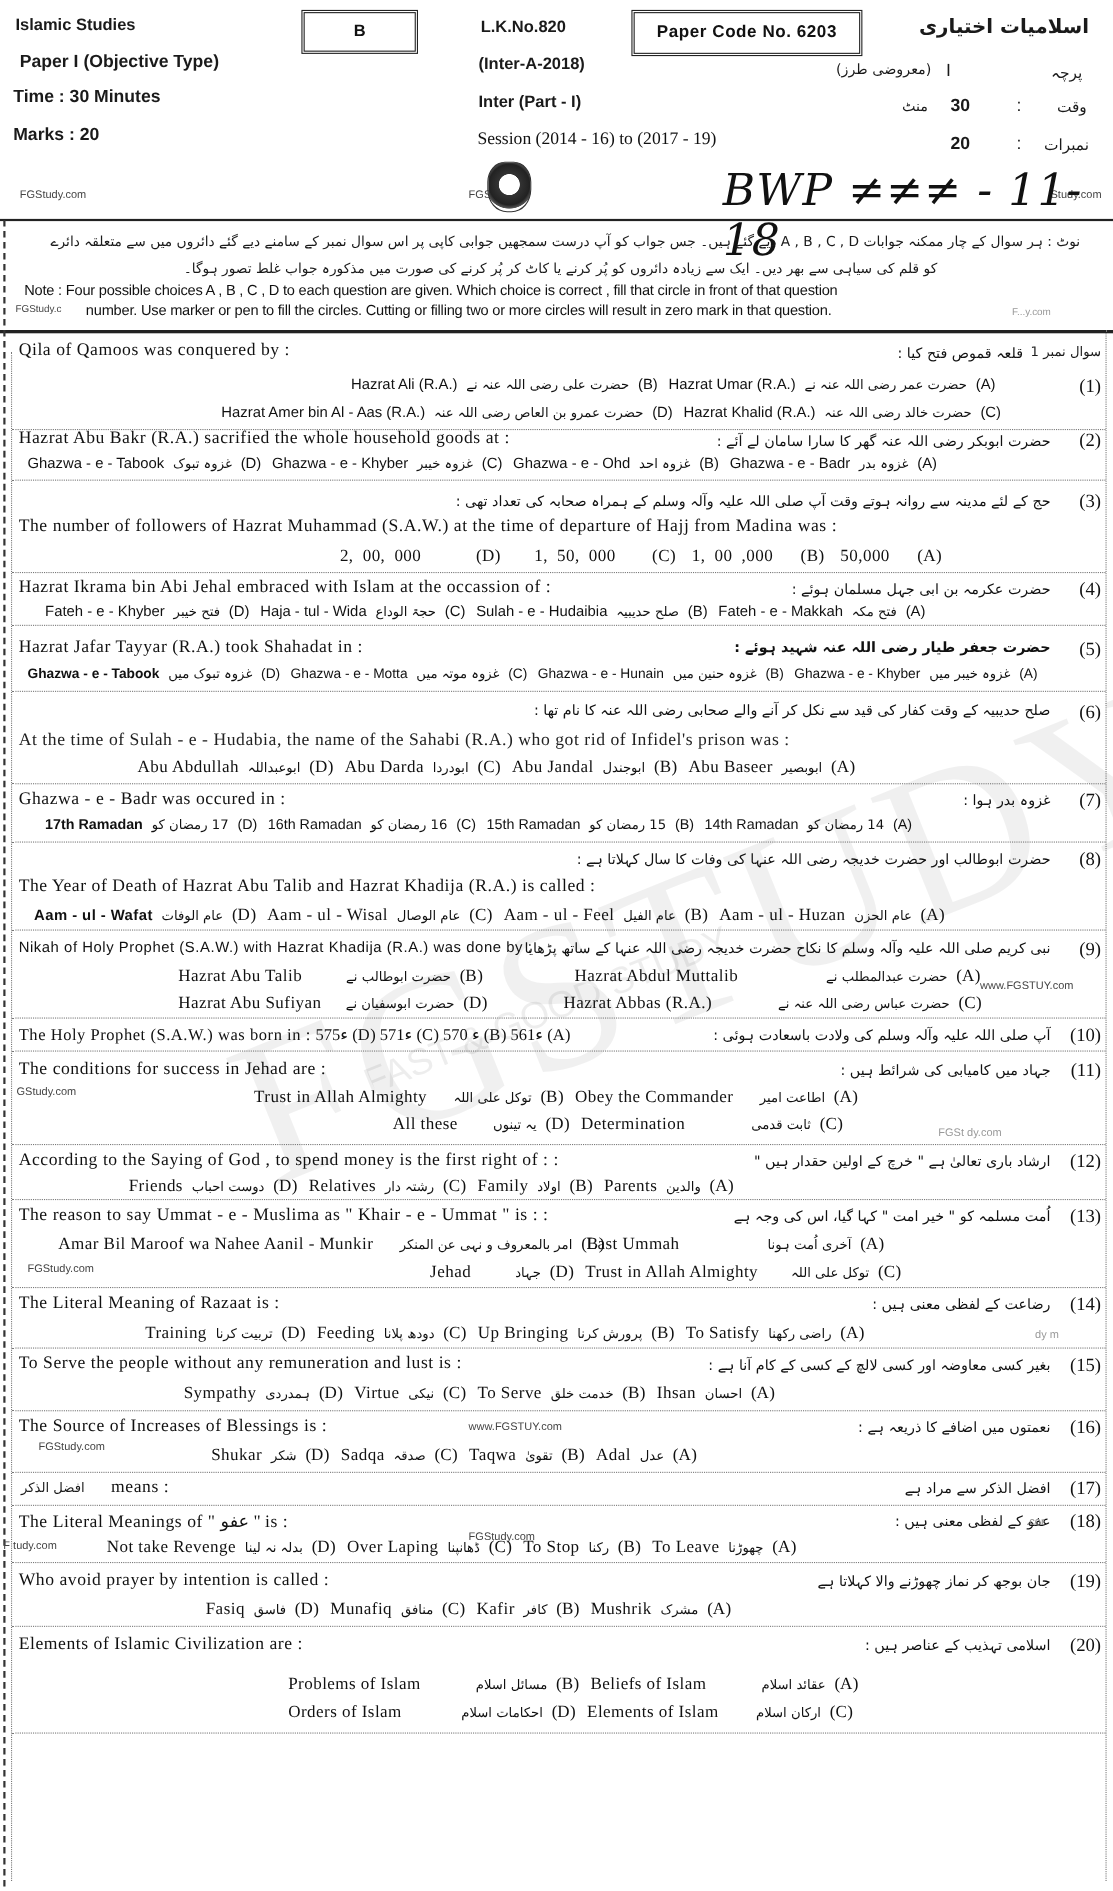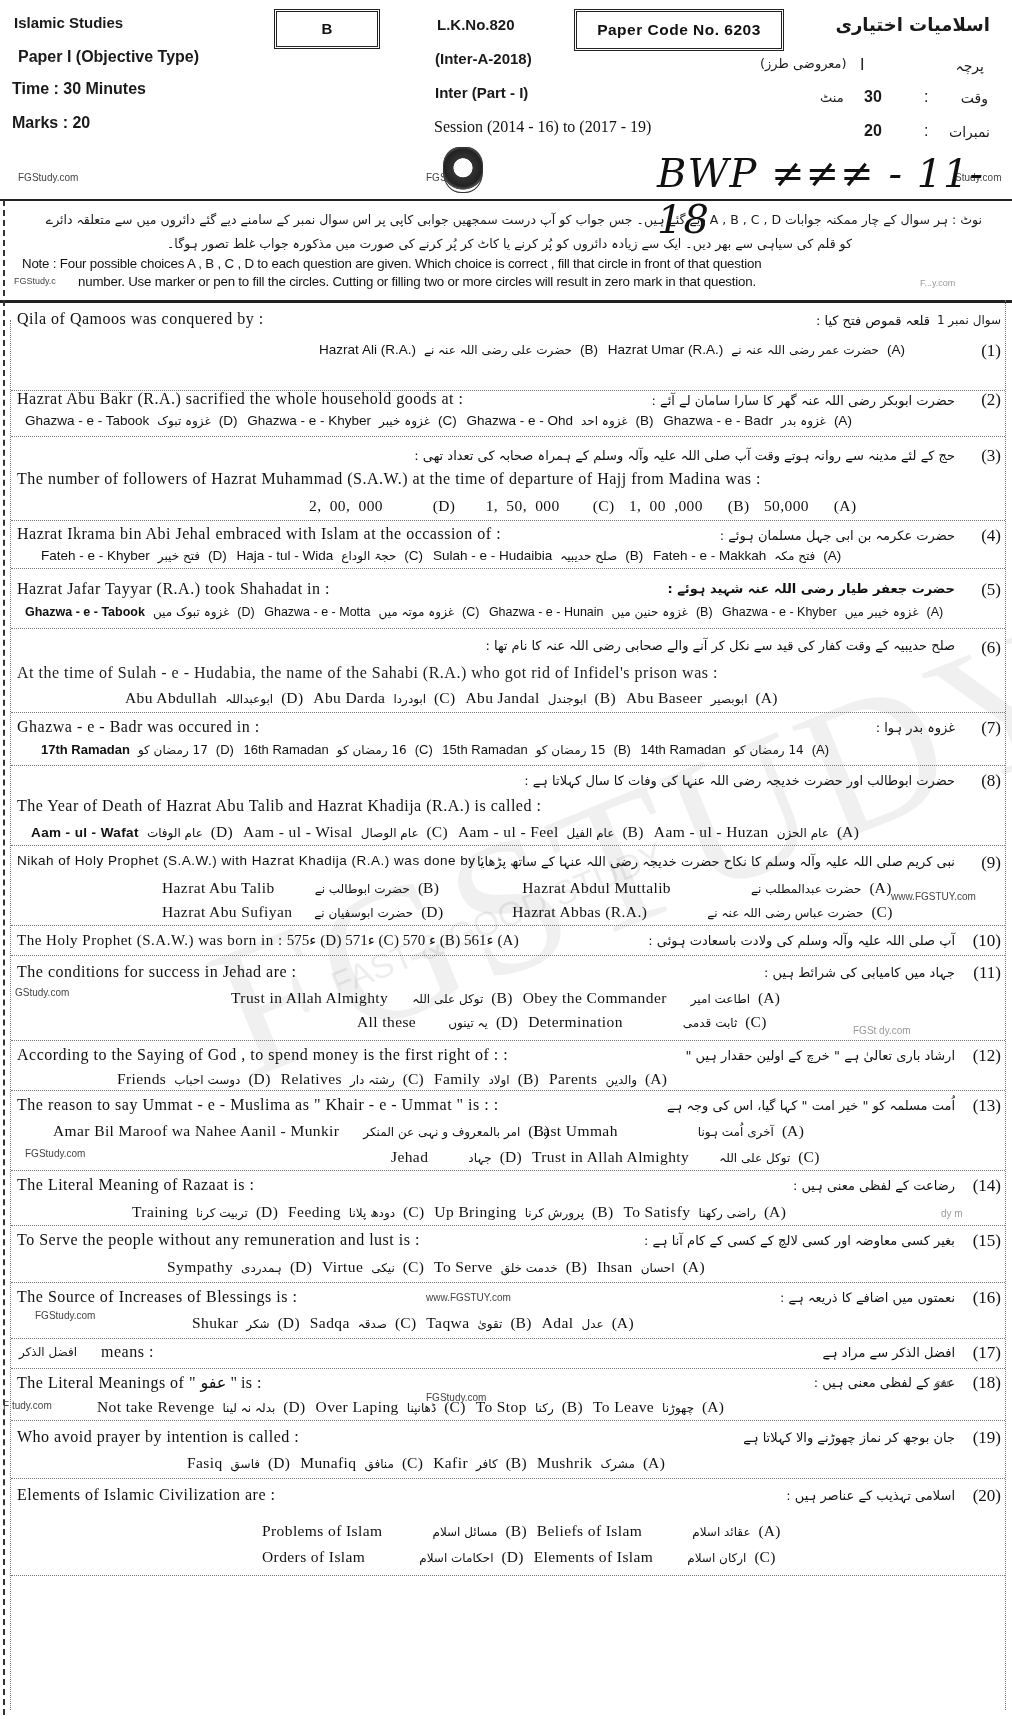--- a/index.html
+++ b/index.html
@@ -95,20 +95,24 @@
 
 <div class="qrow" style="top:305px;height:85px;">
   <div class="qtext" style="top:5px;">Qila of Qamoos  was conquered  by          :</div>
   <div class="qurdu" style="top:8px;right:75px;margin-left:24px;">قلعہ قموص  فتح کیا         :</div>
   <div class="abs urdu" style="right:4px;top:8px;font-size:12px;">سوال نمبر 1</div>
   <div class="qnum" style="top:36px;">(1)</div>
   <div class="opts sans" style="right:100px;top:37px;">
     <span class="opt"><span>Hazrat Ali (R.A.)</span><span class="ur">حضرت علی رضی اللہ عنہ نے</span><span>(B)</span></span>
     <span class="opt"><span>Hazrat Umar (R.A.)</span><span class="ur">حضرت عمر رضی اللہ عنہ نے</span><span>(A)</span></span>
   </div>
+  <div class="opts sans" style="right:95px;top:62px;">
+    <span class="opt"><span>Hazrat  Amer bin Al - Aas (R.A.)</span><span class="ur">حضرت عمرو بن العاص رضی اللہ عنہ</span><span>(D)</span></span>
+    <span class="opt"><span>Hazrat Khalid (R.A.)</span><span class="ur">حضرت خالد رضی اللہ عنہ</span><span>(C)</span></span>
+  </div>
 </div>
 
 <div class="qrow" style="top:386px;height:50px;text-decoration:underline;">
   <div class="qtext" style="top:4px;">Hazrat Abu Bakr (R.A.) sacrified  the  whole  household goods  at      :</div>
   <div class="qurdu" style="top:7px;">حضرت ابوبکر رضی اللہ عنہ  گھر کا سارا سامان لے آئے     :</div>
   <div class="qnum" style="top:4px;">(2)</div>
   <div class="opts sans" style="left:8px;top:27px;">
     <span class="opt"><span>Ghazwa - e - Tabook</span><span class="ur">غزوہ تبوک</span><span>(D)</span></span>
     <span class="opt"><span>Ghazwa - e - Khyber</span><span class="ur">غزوہ خیبر</span><span>(C)</span></span>
     <span class="opt"><span>Ghazwa - e - Ohd</span><span class="ur">غزوہ احد</span><span>(B)</span></span>

